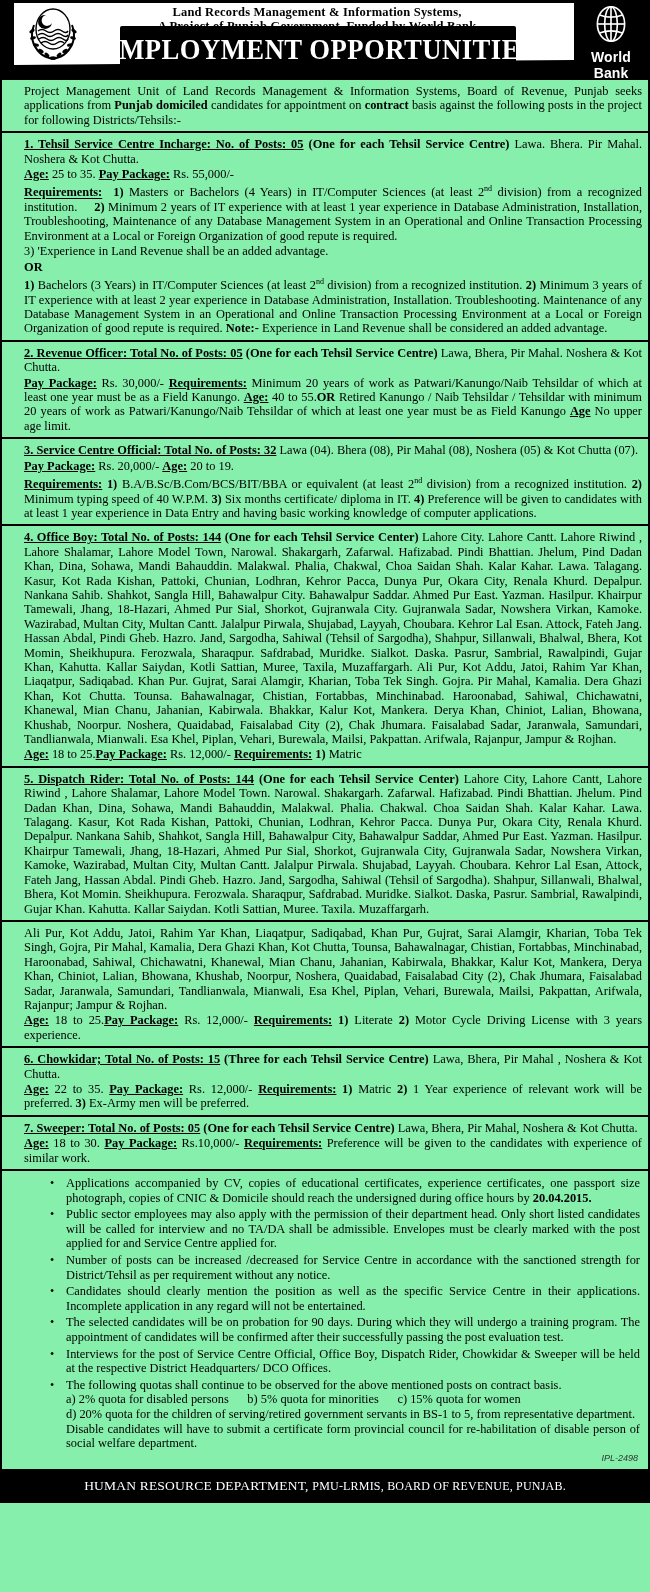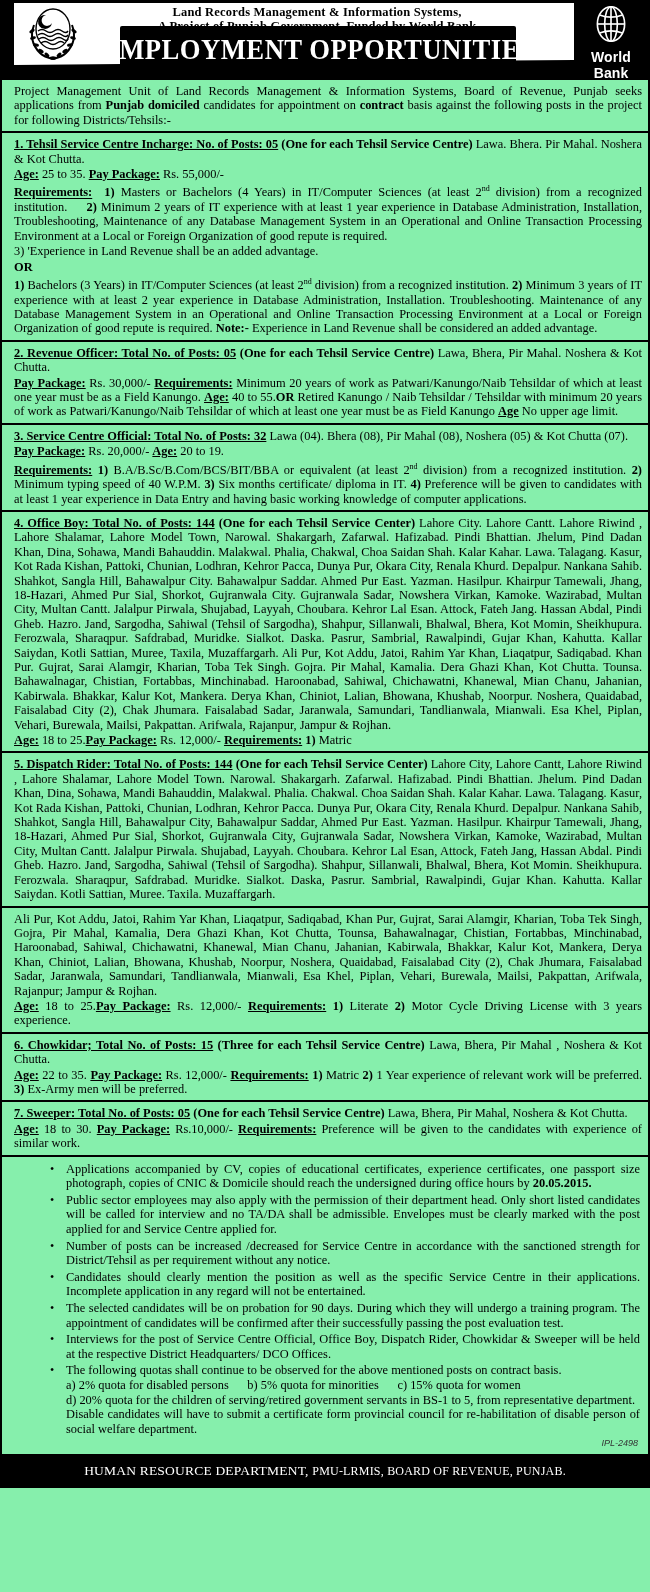--- a/index.html
+++ b/index.html
@@ -81,21 +81,21 @@
     border-right:2px solid #000;
     padding:0;
   }
   .block{
     border-bottom:2px solid #000;
     padding:4px 6px 4px 6px;
   }
   .block:first-child{border-top:2px solid #000;}
 
   p.t{
-    margin:0 0 1px 6px;
+    margin:0 0 1px 16px;
     font-size:12.4px;
     line-height:14.4px;
     text-align:justify;
     text-justify:inter-word;
   }
   p.t.last{margin-bottom:0;}
   .u{text-decoration:underline;}
   .b{font-weight:bold;}
   .ctr{text-align:center;font-weight:bold;}
   sup{font-size:8px;vertical-align:super;}
@@ -264,21 +264,21 @@
       <p class="t last"><span class="b u">Age:</span><span> 22 to 35. </span><span class="b u">Pay Package:</span><span> Rs. 12,000/-   </span><span class="b u">Requirements:</span> <span class="b">1)</span><span> Matric </span><span class="b">2)</span><span> 1 Year experience of relevant work will be preferred. </span><span class="b">3)</span><span> Ex-Army men will be preferred.</span></p>
     </div>
 
     <div class="block">
       <p class="t"><span class="b u">7. Sweeper: Total No. of Posts: 05</span> <span class="b">(One for each Tehsil Service Centre)</span><span> Lawa, Bhera, Pir Mahal, Noshera &amp; Kot Chutta.</span></p>
       <p class="t last"><span class="b u">Age:</span><span> 18 to 30. </span><span class="b u">Pay Package:</span><span> Rs.10,000/- </span><span class="b u">Requirements:</span><span> Preference will be given to the candidates with experience of similar work.</span></p>
     </div>
 
     <div class="bullets">
       <ul class="bl">
-        <li><span>Applications accompanied by CV, copies of educational certificates, experience certificates, one passport size photograph, copies of CNIC &amp; Domicile should reach the undersigned during office hours by  </span><span class="b">20.05.2015.</span></li>
+        <li><span>Applications accompanied by CV, copies of educational certificates, experience certificates, one passport size photograph, copies of CNIC &amp; Domicile should reach the undersigned during office hours by  </span><span class="b">20.04.2015.</span></li>
         <li>Public sector employees may also apply with the permission of their department head. Only short listed candidates will be called for interview and no TA/DA shall be admissible. Envelopes must be clearly marked with the post applied for and Service Centre applied for.</li>
         <li>Number of posts can be increased /decreased for Service Centre in accordance with the sanctioned strength for District/Tehsil as per requirement without any notice.</li>
         <li>Candidates should clearly mention the position as well as the specific Service Centre in their applications. Incomplete application in any regard will not be entertained.</li>
         <li>The selected candidates will be on probation for 90 days. During which they will undergo a training program. The appointment of candidates will be confirmed after their successfully passing the post evaluation test.</li>
         <li>Interviews for the post of Service Centre Official, Office Boy, Dispatch Rider, Chowkidar &amp; Sweeper will be held at the respective District Headquarters/ DCO Offices.</li>
         <li>
           <span>The following quotas shall continue to be observed for the above mentioned posts on contract basis.</span>
           <span class="quota-row"><span>a) 2% quota for disabled persons</span>&nbsp;&nbsp;&nbsp;&nbsp;&nbsp;&nbsp;<span>b) 5% quota for minorities</span>&nbsp;&nbsp;&nbsp;&nbsp;&nbsp;&nbsp;<span>c) 15% quota for women</span></span>
           <span class="subline">d) 20% quota for the children of serving/retired government servants in BS-1 to 5, from representative department.</span>
           <span class="subline">Disable candidates will have to submit a certificate form provincial council for re-habilitation of disable   person of social welfare department.</span>

